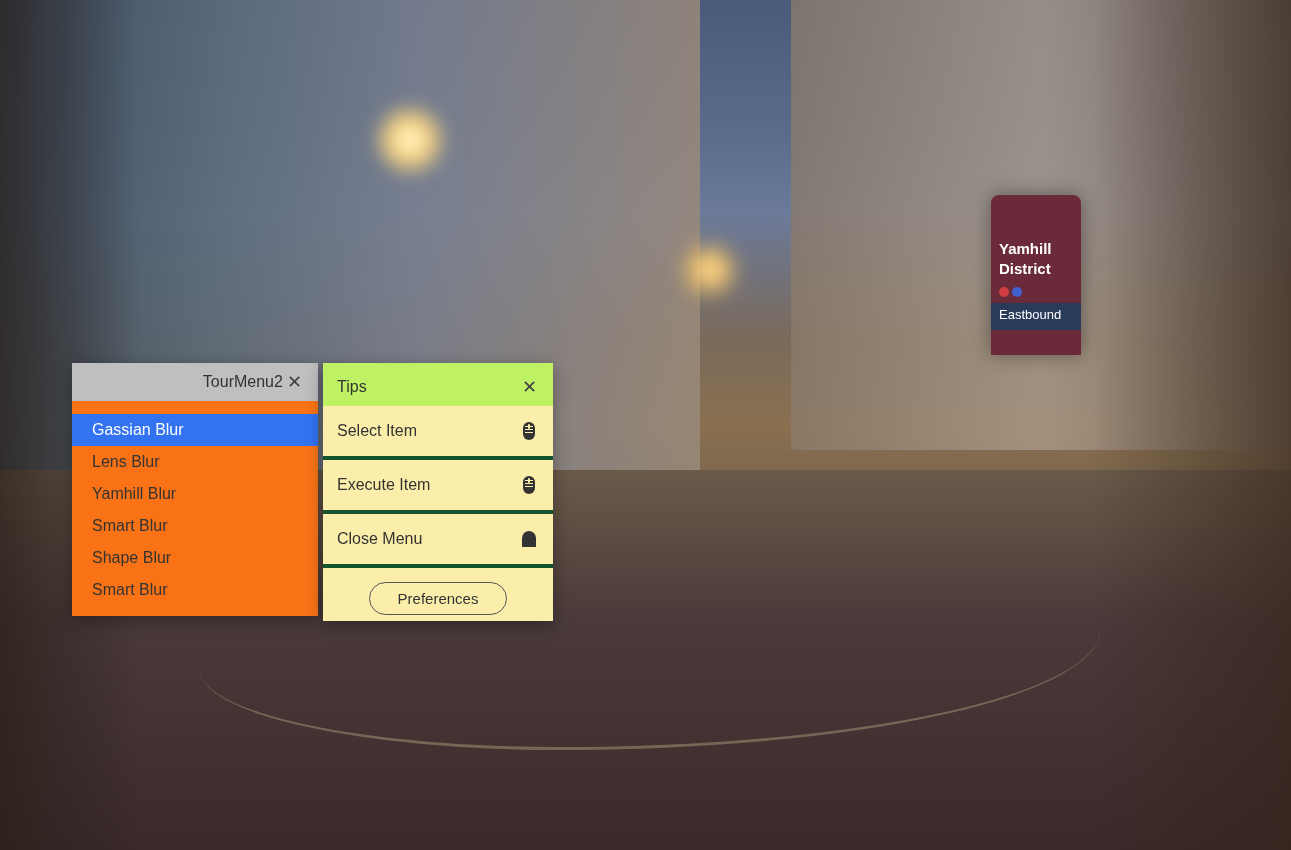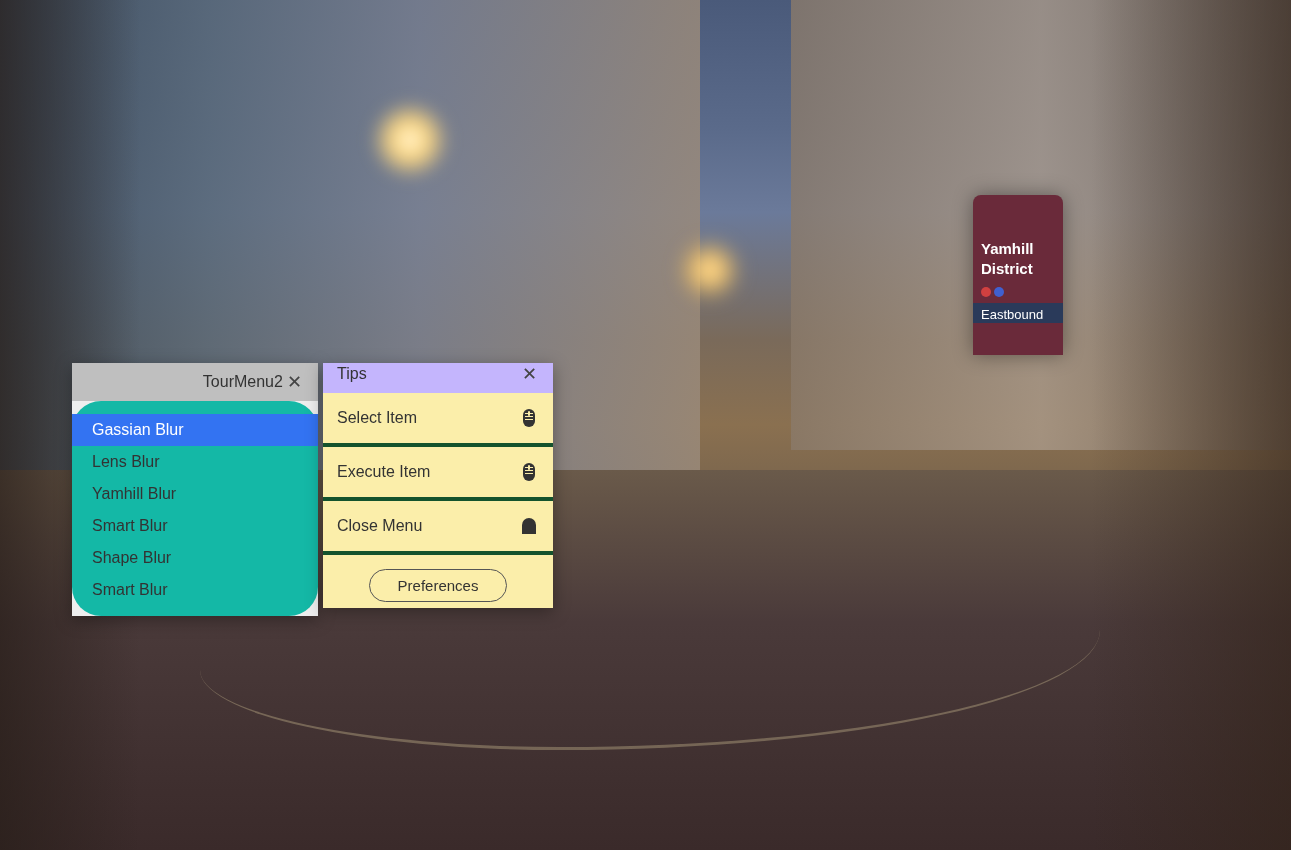--- a/index.html
+++ b/index.html
@@ -95,21 +95,21 @@
       left: 680px;
       width: 60px;
       height: 60px;
       background: radial-gradient(circle, #fff0d0 0%, #ffc860 30%, transparent 70%);
       filter: blur(10px);
     }
     
     .sign-board {
       position: absolute;
       top: 195px;
-      right: 228px;
+      right: 210px;
       width: 90px;
       height: 160px;
       background: #6a2a3a;
       border-radius: 8px 8px 0 0;
       box-shadow: 0 0 20px rgba(0,0,0,0.4);
     }
     
     .sign-text-1 {
       position: absolute;
       top: 45px;
@@ -126,21 +126,21 @@
       color: #fff;
       font-size: 15px;
       font-weight: 600;
     }
     
     .sign-band {
       position: absolute;
       top: 108px;
       left: 0;
       width: 100%;
-      height: 20px;
+      height: 27px;
       background: #2a3a5a;
       color: #fff;
       font-size: 13px;
       padding: 4px 8px;
     }
     
     .sign-dots {
       position: absolute;
       top: 88px;
       left: 8px;
@@ -203,23 +203,22 @@
     .close-x {
       font-size: 18px;
       color: #444;
       cursor: pointer;
       font-weight: 400;
       line-height: 1;
       padding: 0 4px;
     }
     
     .tour-menu-body {
-      background: #14b8a6;
+      background: #f97316;
       padding: 13px 0 10px 0;
-      border-radius: 29px;
     }
     
     .menu-item {
       padding: 7px 20px;
       color: #333;
       font-size: 16px;
       cursor: pointer;
     }
     
     .menu-item.selected {
@@ -235,22 +234,22 @@
       width: 230px;
       background: #fbeeaa;
       box-shadow: 0 4px 16px rgba(0,0,0,0.35);
       font-size: 16px;
     }
     
     .tips-header {
       display: flex;
       justify-content: space-between;
       align-items: center;
-      padding: 2px 12px 10px 14px;
-      background: #c4b5fd;
+      padding: 15px 12px 10px 14px;
+      background: #bef264;
       color: #333;
     }
     
     .tips-title {
       font-size: 16px;
       color: #333;
     }
     
     .tips-body {
       background: #fbeeaa;

